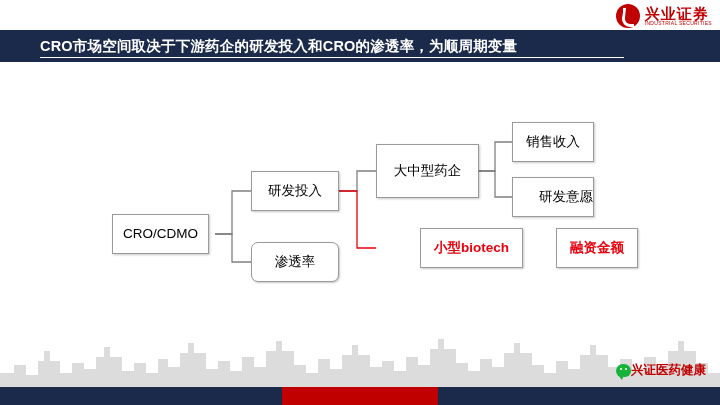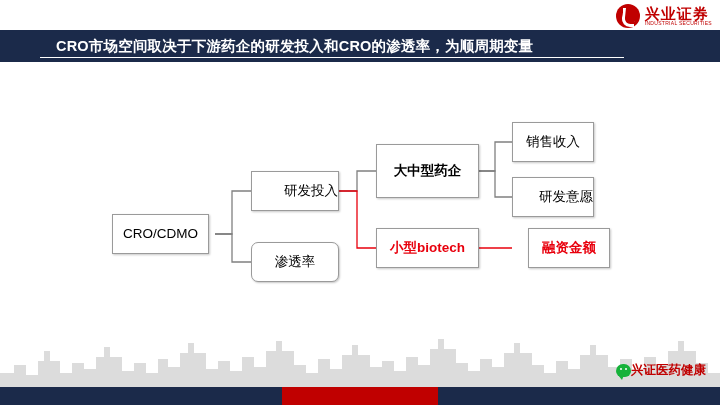--- a/index.html
+++ b/index.html
@@ -73,21 +73,21 @@
     left: 0; top: 30px;
     width: 720px; height: 32px;
     background: #1b2a4a;
     display: flex;
     align-items: center;
   }
   .title-band .title-text {
     color: #ffffff;
     font-size: 14.5px;
     font-weight: bold;
-    padding-left: 56px;
+    padding-left: 40px;
     letter-spacing: 0.2px;
     white-space: nowrap;
   }
   .title-underline {
     position: absolute;
     left: 40px;
     bottom: 4px;
     width: 584px;
     height: 1px;
     background: #ffffff;
@@ -110,24 +110,24 @@
     justify-content: center;
     text-align: center;
     font-size: 13.5px;
     color: #000000;
     line-height: 1.25;
     box-shadow: 1px 1px 2px rgba(0,0,0,0.22);
   }
   .node.red {
     color: #e8000d;
     font-weight: bold;
+    margin-left: 44px;
   }
   .node.multiline {
     font-size: 13.5px;
-    font-weight: bold;
   }
   svg.connectors {
     position: absolute;
     left: 0; top: 0;
     width: 720px; height: 278px;
     overflow: visible;
   }
 
   
   .skyline {
@@ -221,21 +221,21 @@
 
       <path d="M 479,109 L 495,109 L 495,135 L 512,135" stroke="#808080" stroke-width="1.3" fill="none"></path>
 
       <path d="M 479,186 L 512,186" stroke="#e8000d" stroke-width="1.3" fill="none"></path>
     </svg>
 
     <div class="node" style="left:112px; top:152px; width:97px; height:40px;">
       <span>CRO/CDMO</span>
     </div>
 
-    <div class="node" style="left:251px; top:109px; width:88px; height:40px;justify-content:flex-end;">
+    <div class="node" style="left:251px; top:109px; width:88px; height:40px;">
       <span>研发投入</span>
     </div>
 
     <div class="node" style="left:251px; top:180px; width:88px; height:40px;border-radius:7px;">
       <span>渗透率</span>
     </div>
 
     <div class="node multiline" style="left:376px; top:82px; width:103px; height:54px;">
       <span>大中型药企</span>
     </div>
@@ -245,21 +245,21 @@
     </div>
 
     <div class="node" style="left:512px; top:60px; width:82px; height:40px;">
       <span>销售收入</span>
     </div>
 
     <div class="node" style="left:512px; top:115px; width:82px; height:40px;justify-content:flex-end;">
       <span>研发意愿</span>
     </div>
 
-    <div class="node red" style="left:528px; top:166px; width:82px; height:40px;text-align:center;">
+    <div class="node red" style="left:512px; top:166px; width:82px; height:40px;text-align:center;">
       <span>融资金额</span>
     </div>
 
   </div>
 
   <svg class="skyline" viewBox="0 0 720 70" preserveAspectRatio="none">
     <path fill="#dcdcdc" d="
       M0,70 L0,56 L14,56 L14,48 L26,48 L26,58 L38,58 L38,44 L44,44 L44,34 L50,34 L50,44 L60,44 L60,56 L72,56
       L72,46 L84,46 L84,52 L96,52 L96,40 L104,40 L104,30 L110,30 L110,40 L122,40 L122,54 L134,54 L134,46
       L146,46 L146,56 L158,56 L158,42 L168,42 L168,50 L180,50 L180,36 L188,36 L188,26 L194,26 L194,36

